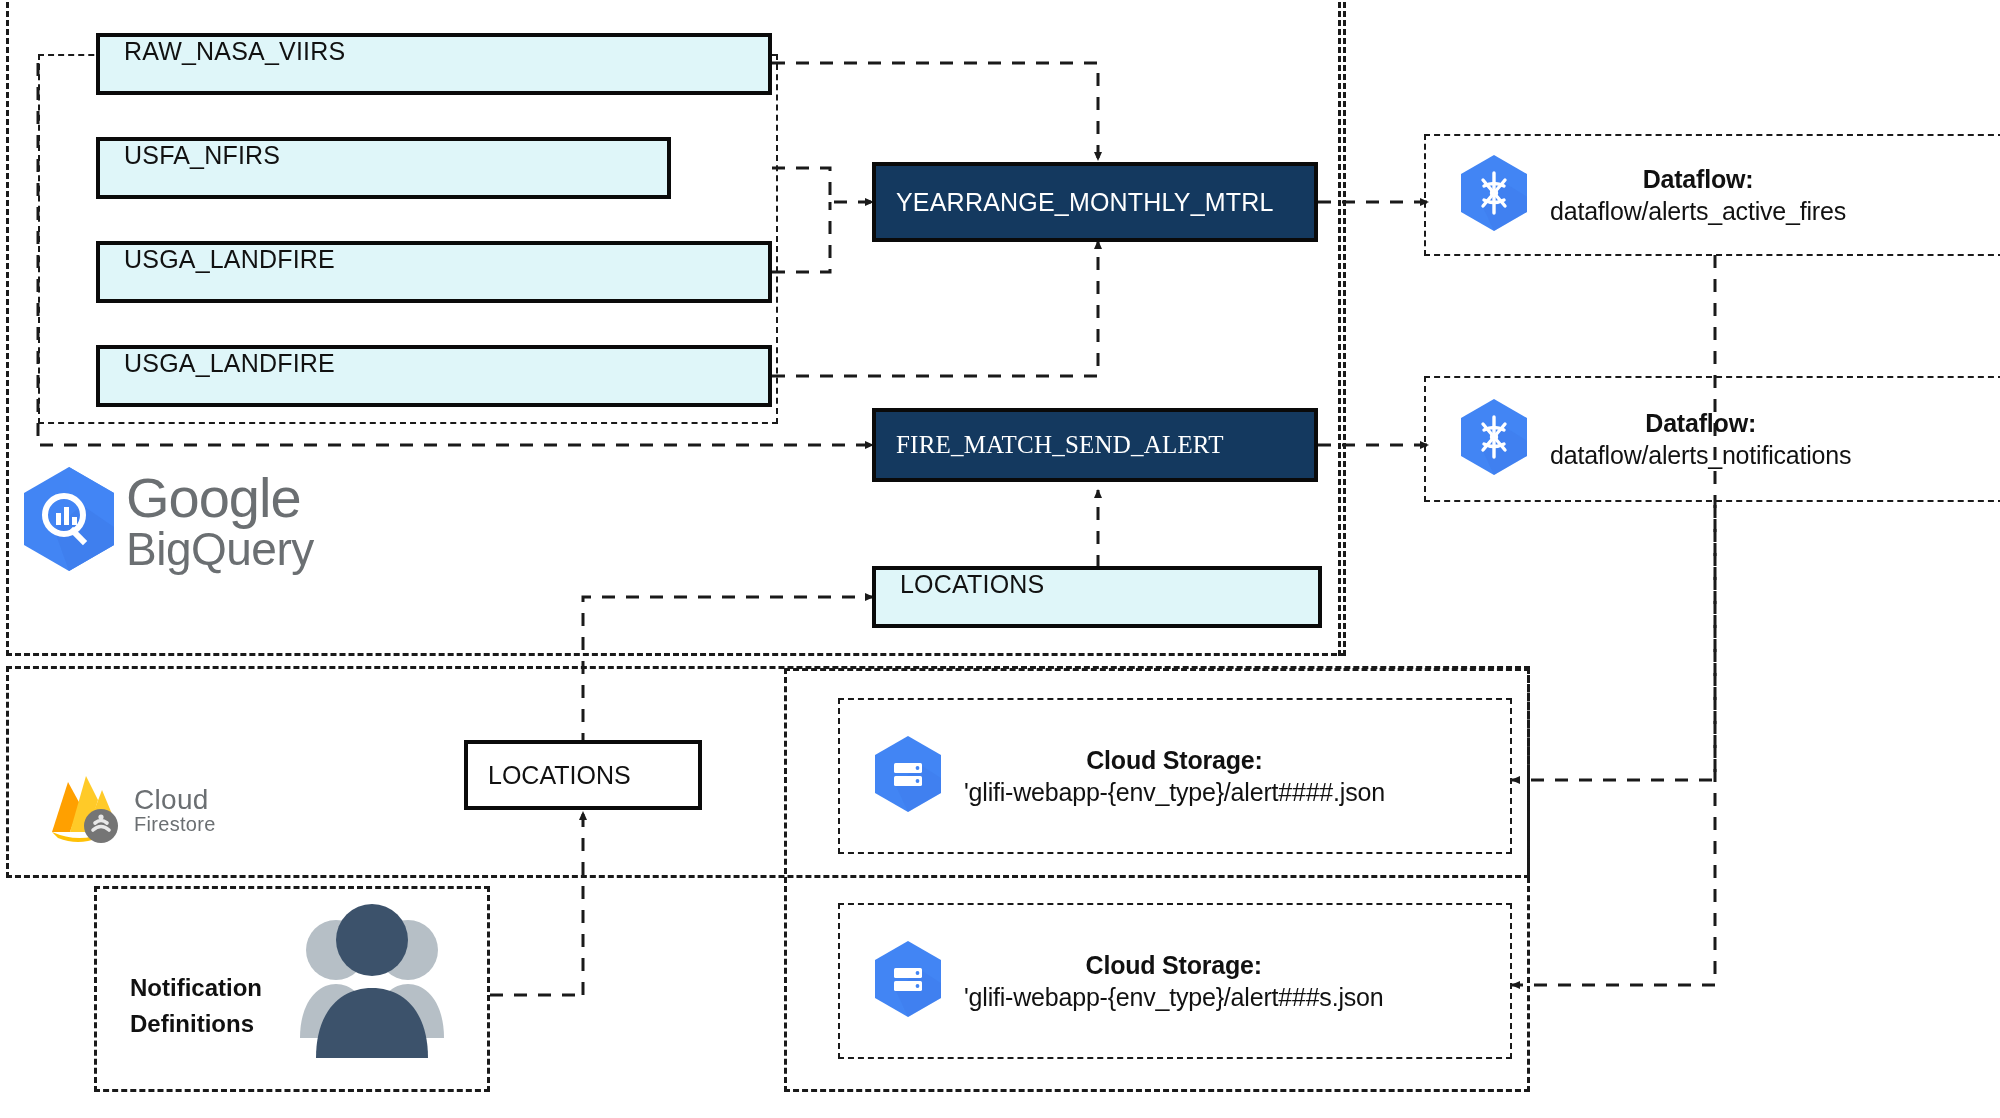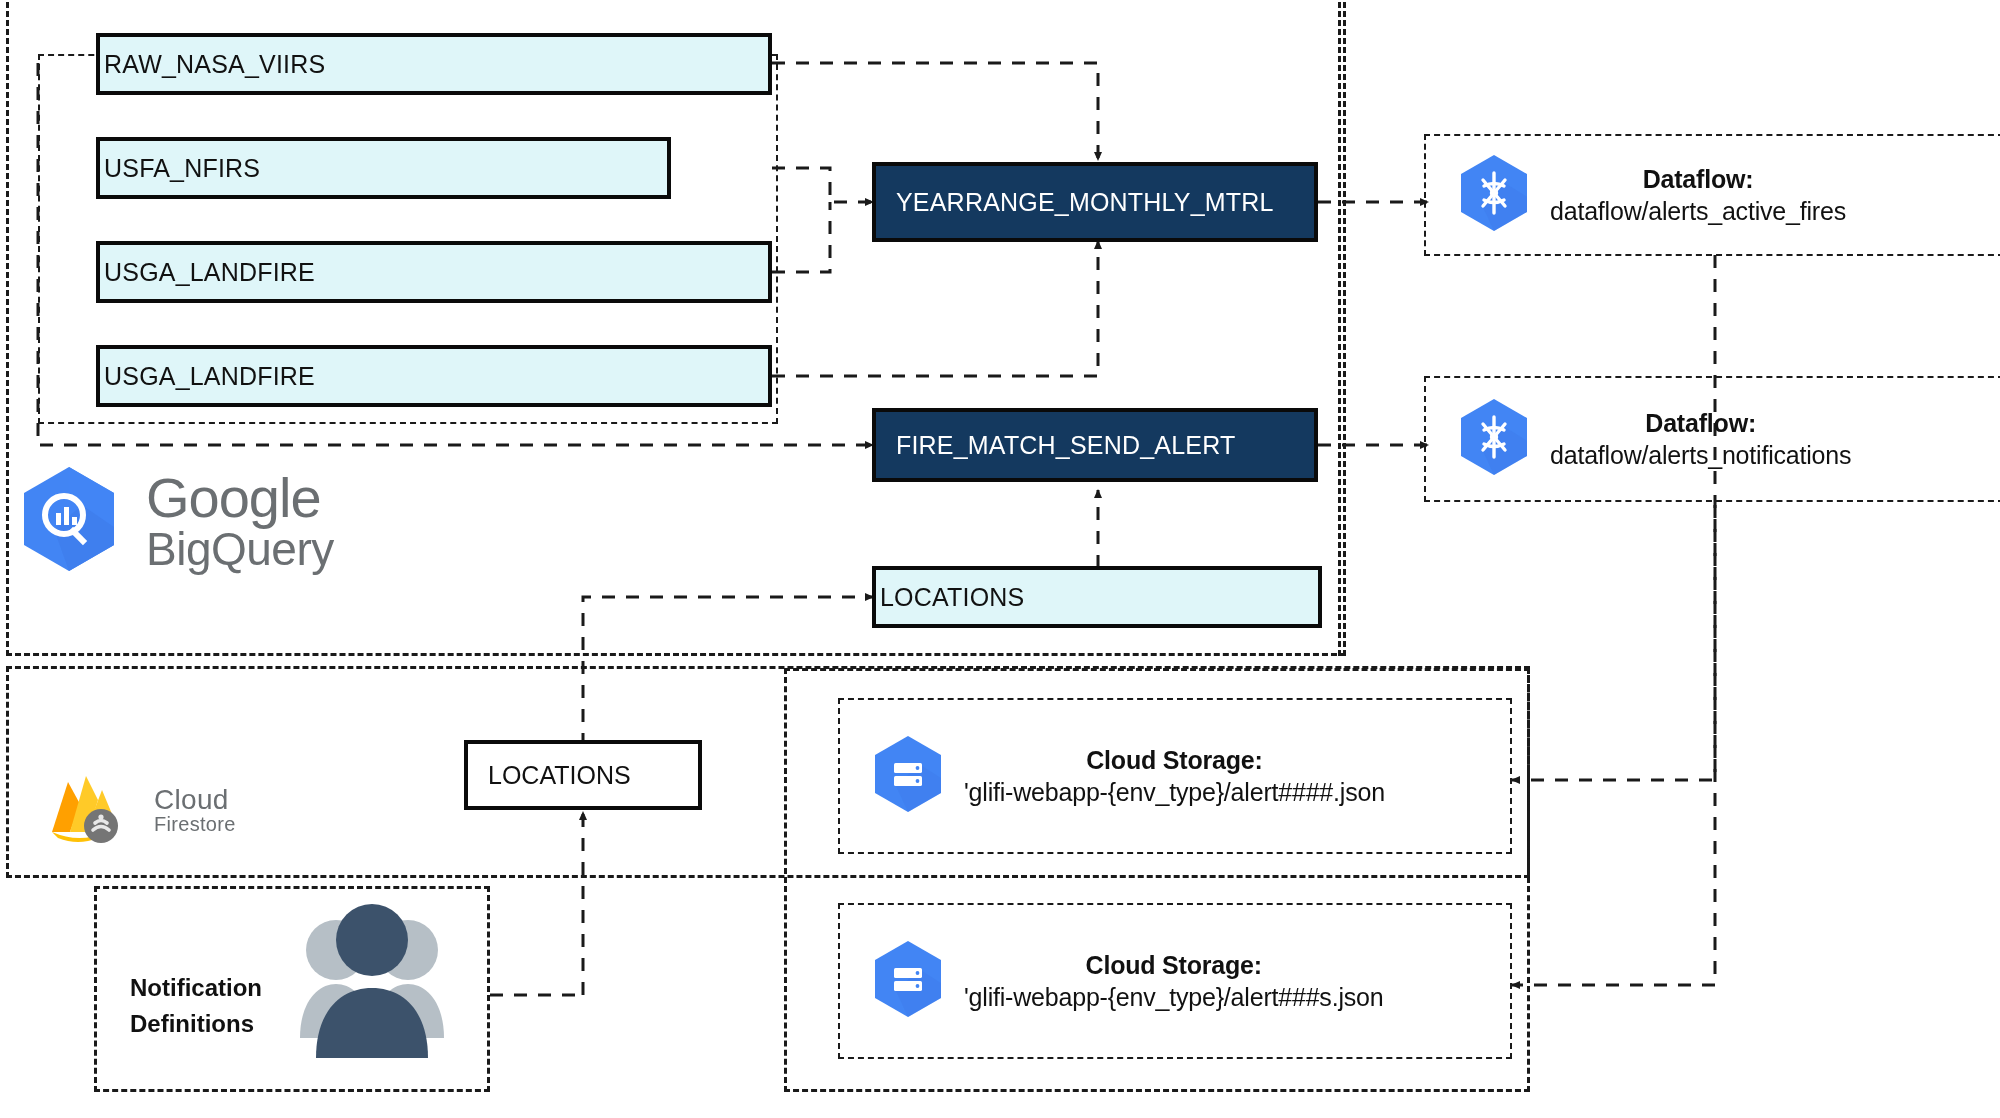--- a/index.html
+++ b/index.html
@@ -29,22 +29,21 @@
     background: transparent;
   }
   .group.thin { border-width: 2px; }
 
   
   .tbl {
     position: absolute;
     background: #dff6f9;
     border: 4px solid #0a0a0a;
     display: flex;
-    align-items: center;
-    padding-left: 4px;
+    padding-left: 24px;
     font-size: 25px;
     color: #111111;
     letter-spacing: .2px;
   }
   
   .proc {
     position: absolute;
     background: #14395f;
     border: 4px solid #0a0a0a;
     display: flex;
@@ -80,21 +79,21 @@
     letter-spacing: -0.2px;
     text-align: center;
   }
   .svc .t2 { font-size: 25px; color: #111111; letter-spacing: -0.2px; }
 
   
   .logo {
     position: absolute;
     display: flex;
     align-items: center;
-    gap: 28px;
+    gap: 8px;
     justify-content: space-between;
   }
   .logo .name { line-height: 1.02; color: #6b6f72; }
   .bq-l1 { font-size: 56px; letter-spacing: -1px; }
   .bq-l2 { font-size: 46px; letter-spacing: -0.5px; }
   .fs-l1 { font-size: 28px; letter-spacing: .3px; }
   .fs-l2 { font-size: 20px; letter-spacing: .3px; }
 
   
   .notif-label {
@@ -176,21 +175,21 @@
   <div class="tbl" style="left:96px; top:241px; width:676px; height:62px;">
     <span>USGA_LANDFIRE</span>
   </div>
   <div class="tbl" style="left:96px; top:345px; width:676px; height:62px;">
     <span>USGA_LANDFIRE</span>
   </div>
 
   <div class="proc" style="left:872px; top:162px; width:446px; height:80px;">
     <span>YEARRANGE_MONTHLY_MTRL</span>
   </div>
-  <div class="proc" style="left:872px; top:408px; width:446px; height:74px;">
+  <div class="proc" style="left:872px; top:408px; width:446px; height:74px;font-family:Liberation Serif, serif;">
     <span>FIRE_MATCH_SEND_ALERT</span>
   </div>
 
   <div class="tbl" style="left:872px; top:566px; width:450px; height:62px;">
     <span>LOCATIONS</span>
   </div>
 
   <div class="logo" style="left:20px; top:465px;">
     <span>
       <svg width="98" height="108" viewBox="0 0 98 108" xmlns="http://www.w3.org/2000/svg">

